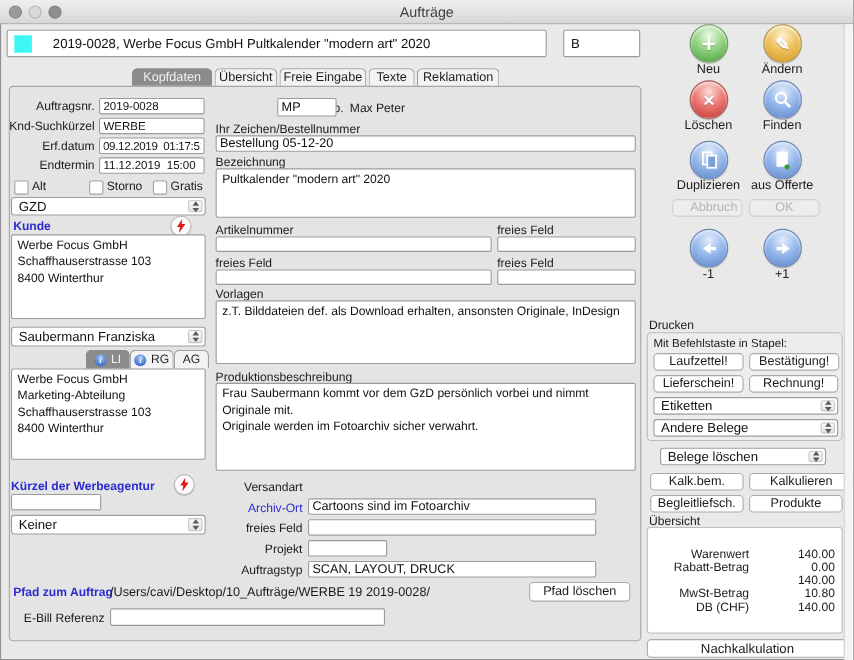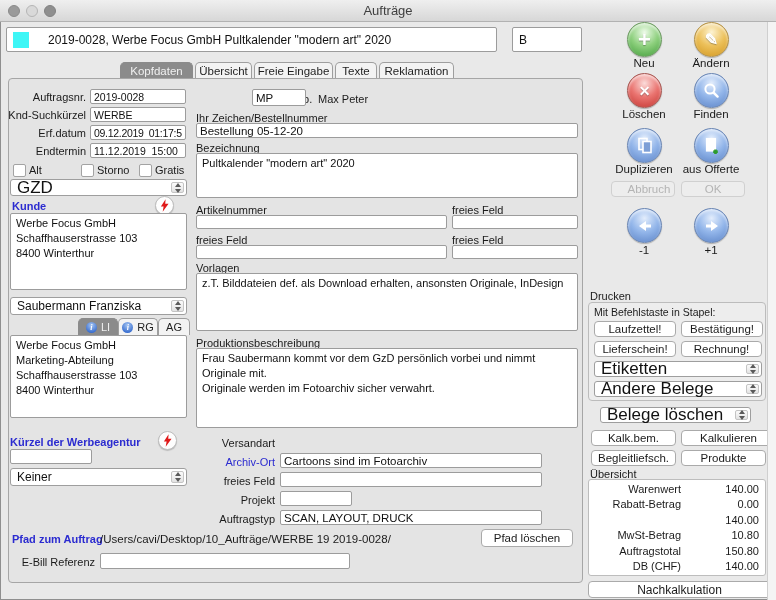--- a/index.html
+++ b/index.html
@@ -15,21 +15,21 @@
   .lblr { text-align:right; }
   .blue { color:#2b2bd0; }
   .inp { position:absolute; background:#fff; border:1px solid #9c9c9c; border-radius:2px;
          font:10.5px "Liberation Sans",sans-serif; color:#111; padding:0 3px; box-sizing:border-box; outline:none; }
   .inp.md { font-size:11.5px; }
   .box { position:absolute; background:#fff; border:1px solid #9c9c9c; border-radius:2px;
          font-size:11px; line-height:1.35; color:#111; padding:2px 5px; box-sizing:border-box;
          white-space:pre-line; overflow:hidden; }
   .popup { position:absolute; background:#fff; border:1px solid #9e9e9e; border-radius:3px; box-sizing:border-box; }
   .popup .txt { position:absolute; left:6px; top:50%; transform:translateY(-50%);
-                font-size:17px; color:#111; white-space:nowrap; }
+                font-size:12px; color:#111; white-space:nowrap; }
   .stepper { position:absolute; right:2px; top:2px; bottom:2px; width:13px; border-radius:2px;
              background:linear-gradient(#fbfbfb,#e3e3e3); border:1px solid #c4c4c4; box-sizing:border-box;
              display:flex; flex-direction:column; align-items:center; justify-content:center; gap:2px; }
   .stepper::before { content:""; border:3px solid transparent; border-bottom:4px solid #5a5a5a; }
   .stepper::after  { content:""; border:3px solid transparent; border-top:4px solid #5a5a5a; }
 
   .btn { position:absolute; background:#fff; border:1px solid #aaa; border-radius:4px;
          font-size:11.5px; color:#1b1b1b; display:flex; align-items:center; justify-content:center;
          box-sizing:border-box; cursor:default; }
   .btn.disabled { background:#ededed; color:#b4b4b4; border-color:#d0d0d0; }
@@ -58,21 +58,21 @@
   .minicircle { position:absolute; width:17px; height:17px; border-radius:50%; background:#fdfdfd;
                 border:1px solid #bdbdbd; box-shadow:0 1px 1px rgba(0,0,0,.18);
                 display:flex; align-items:center; justify-content:center; }
   .info { width:11px; height:11px; border-radius:50%; flex:0 0 auto;
           background:radial-gradient(circle at 50% 30%, #a7c6f2 0%, #3a6fd0 75%);
           color:#fff; font:italic bold 8px "Liberation Serif",serif;
           display:flex; align-items:center; justify-content:center; }
 
   .groupbox { position:absolute; background:#ededed; border:1px solid #bcbcbc; border-radius:4px; box-sizing:border-box; }
   .whitebox { position:absolute; background:#fff; border:1px solid #bdbdbd; border-radius:3px; box-sizing:border-box;
-              display:flex; flex-direction:column; justify-content:space-between; padding:3px 6px; }
+              display:flex; flex-direction:column; justify-content:center; padding:3px 6px; }
   .orow { display:flex; font-size:11px; color:#1b1b1b; }
   .orow .l { width:86px; text-align:right; }
   .orow .v { flex:1; text-align:right; }
 
   .scrollbar { position:absolute; left:767px; top:22px; width:9px; height:578px;
                background:#f4f4f4; border-left:1px solid #cfcfcf; box-sizing:border-box; }
   .swatch { position:absolute; left:6px; top:4px; width:16px; height:16px; background:#3ef6f6; }
 </style>
 </head>
 <body>
@@ -308,24 +308,20 @@
       </div>
     <div class="orow">
         <span class="l"></span>
         <span class="v">140.00</span>
       </div>
     <div class="orow">
         <span class="l">MwSt-Betrag</span>
         <span class="v">10.80</span>
       </div>
     <div class="orow">
-        <span class="l">Auftragstotal</span>
-        <span class="v">150.80</span>
-      </div>
-    <div class="orow">
         <span class="l">DB (CHF)</span>
         <span class="v">140.00</span>
       </div>
   </div>
 
   <div class="btn" style="left:588px;top:581px;width:183px;height:17px;font-size:12px;">Nachkalkulation</div>
 
   <div class="scrollbar"></div>
 </div>
 

